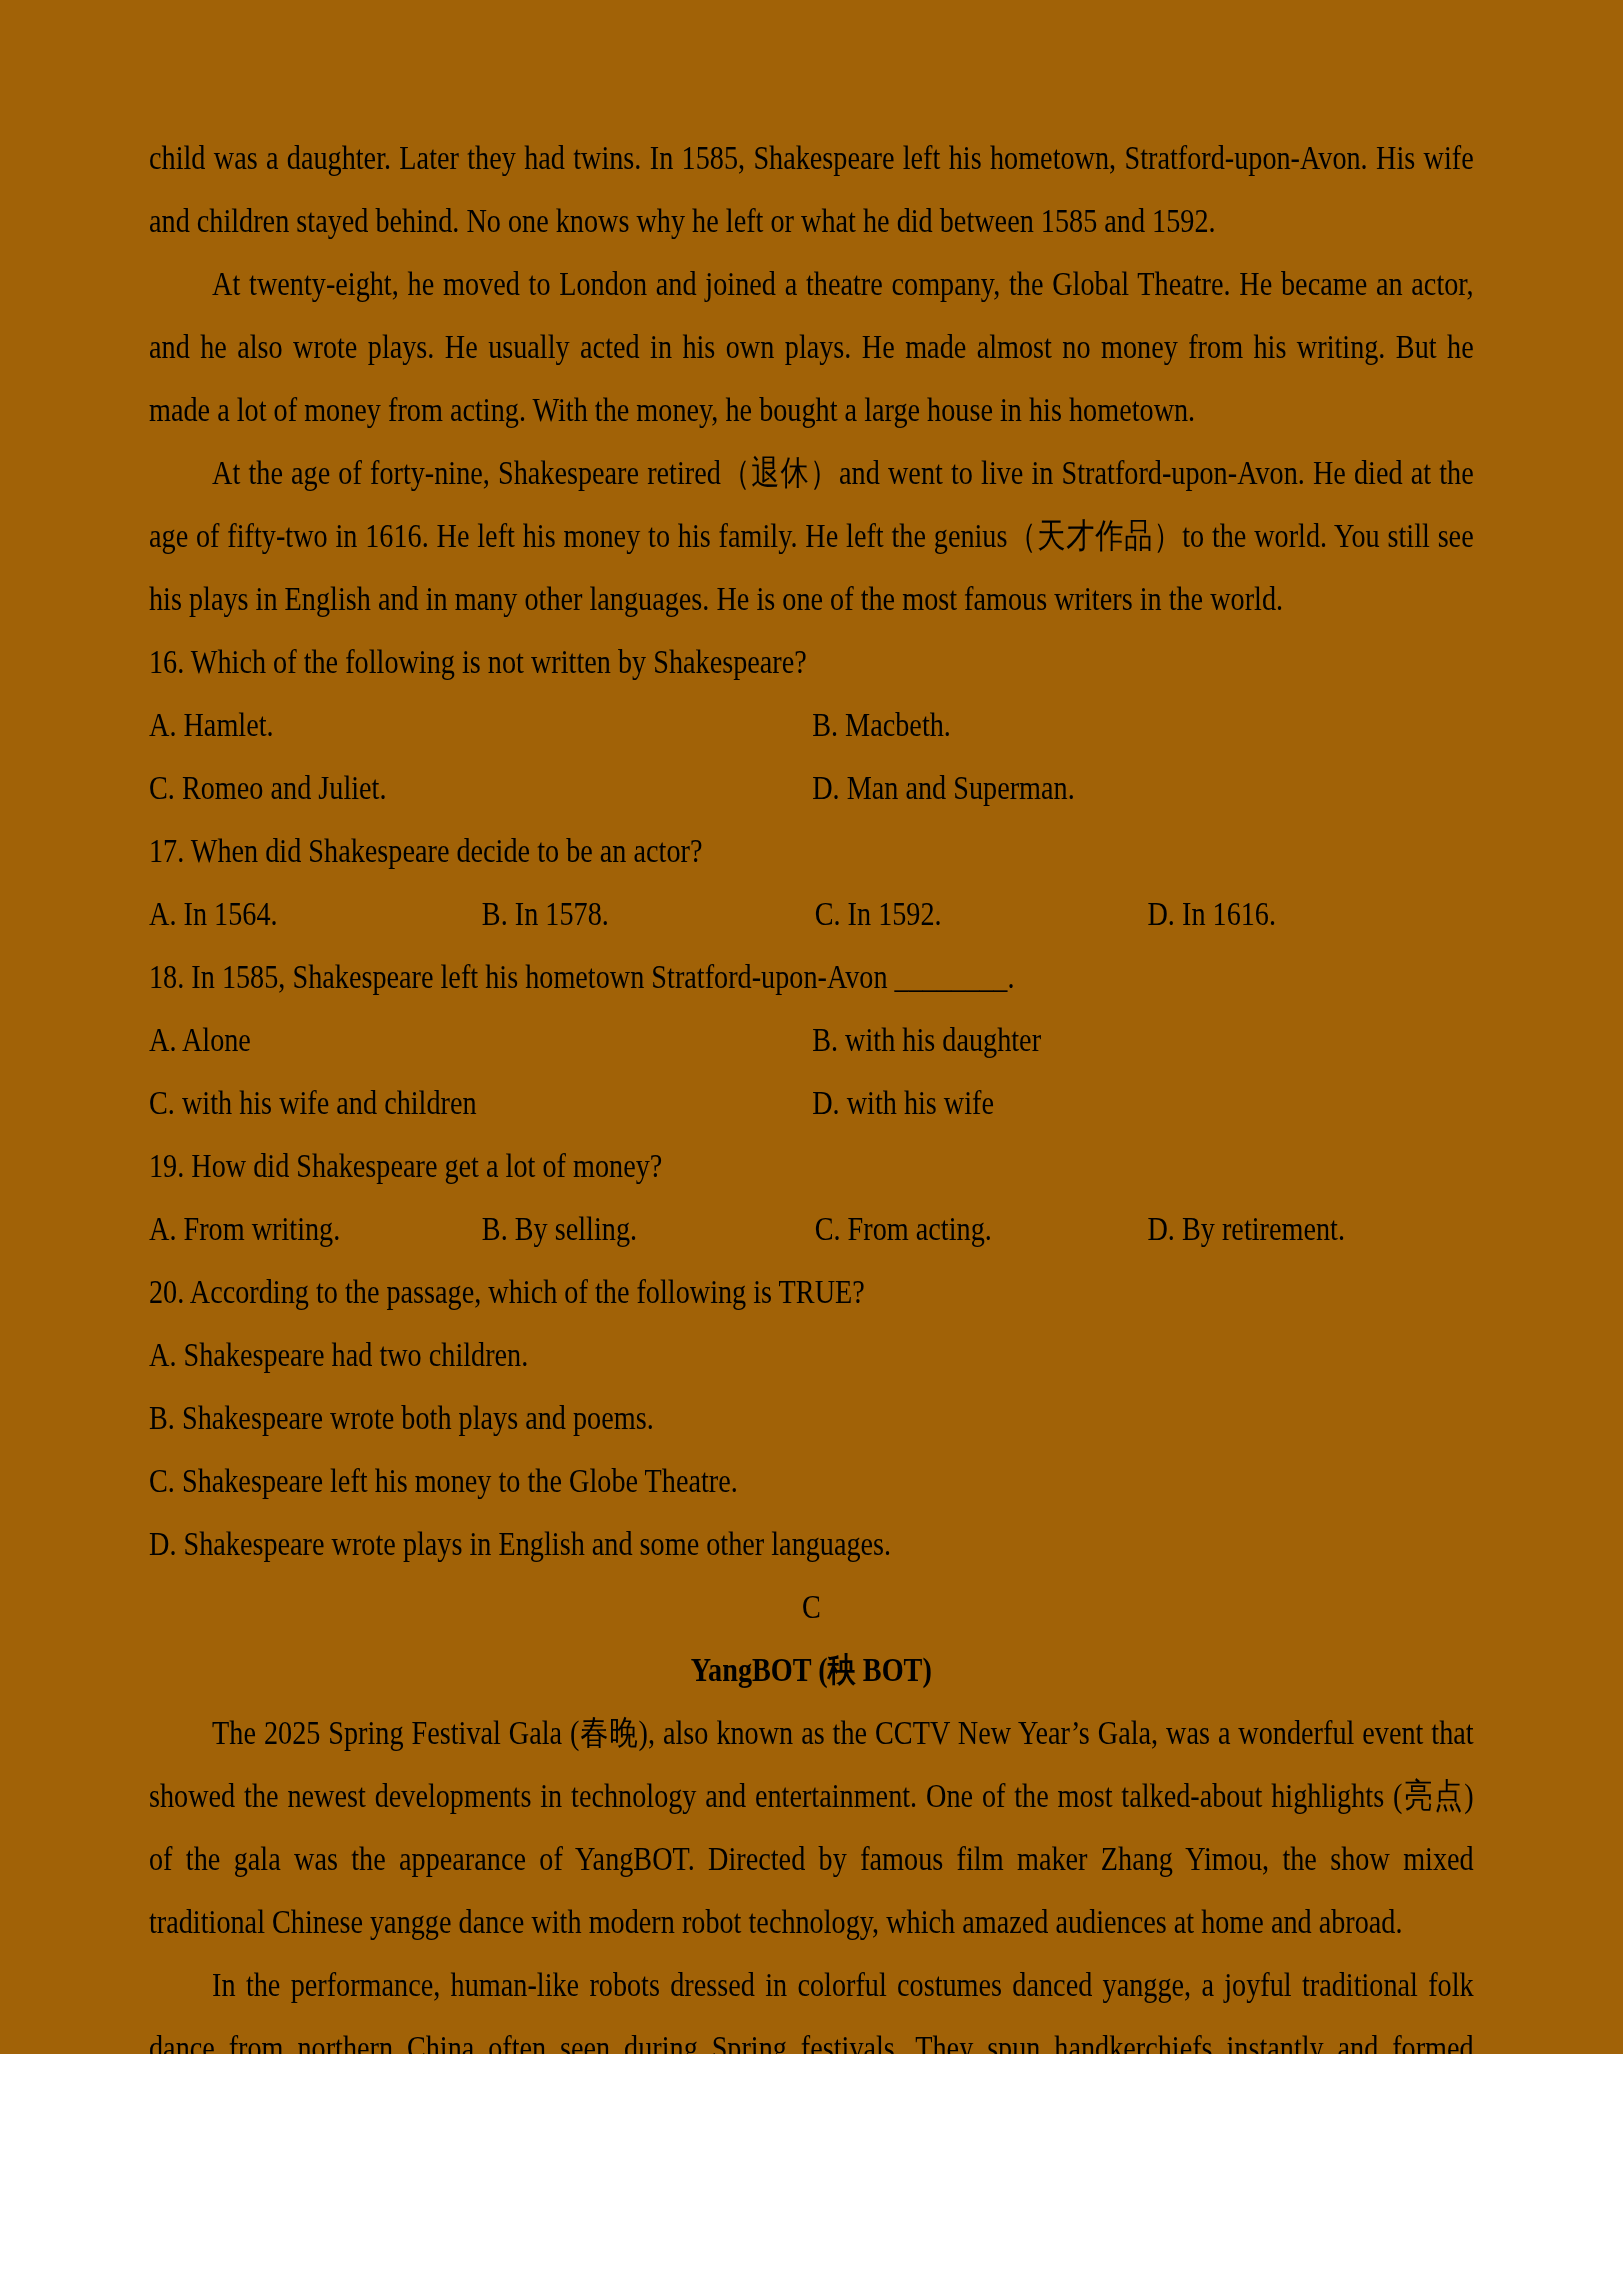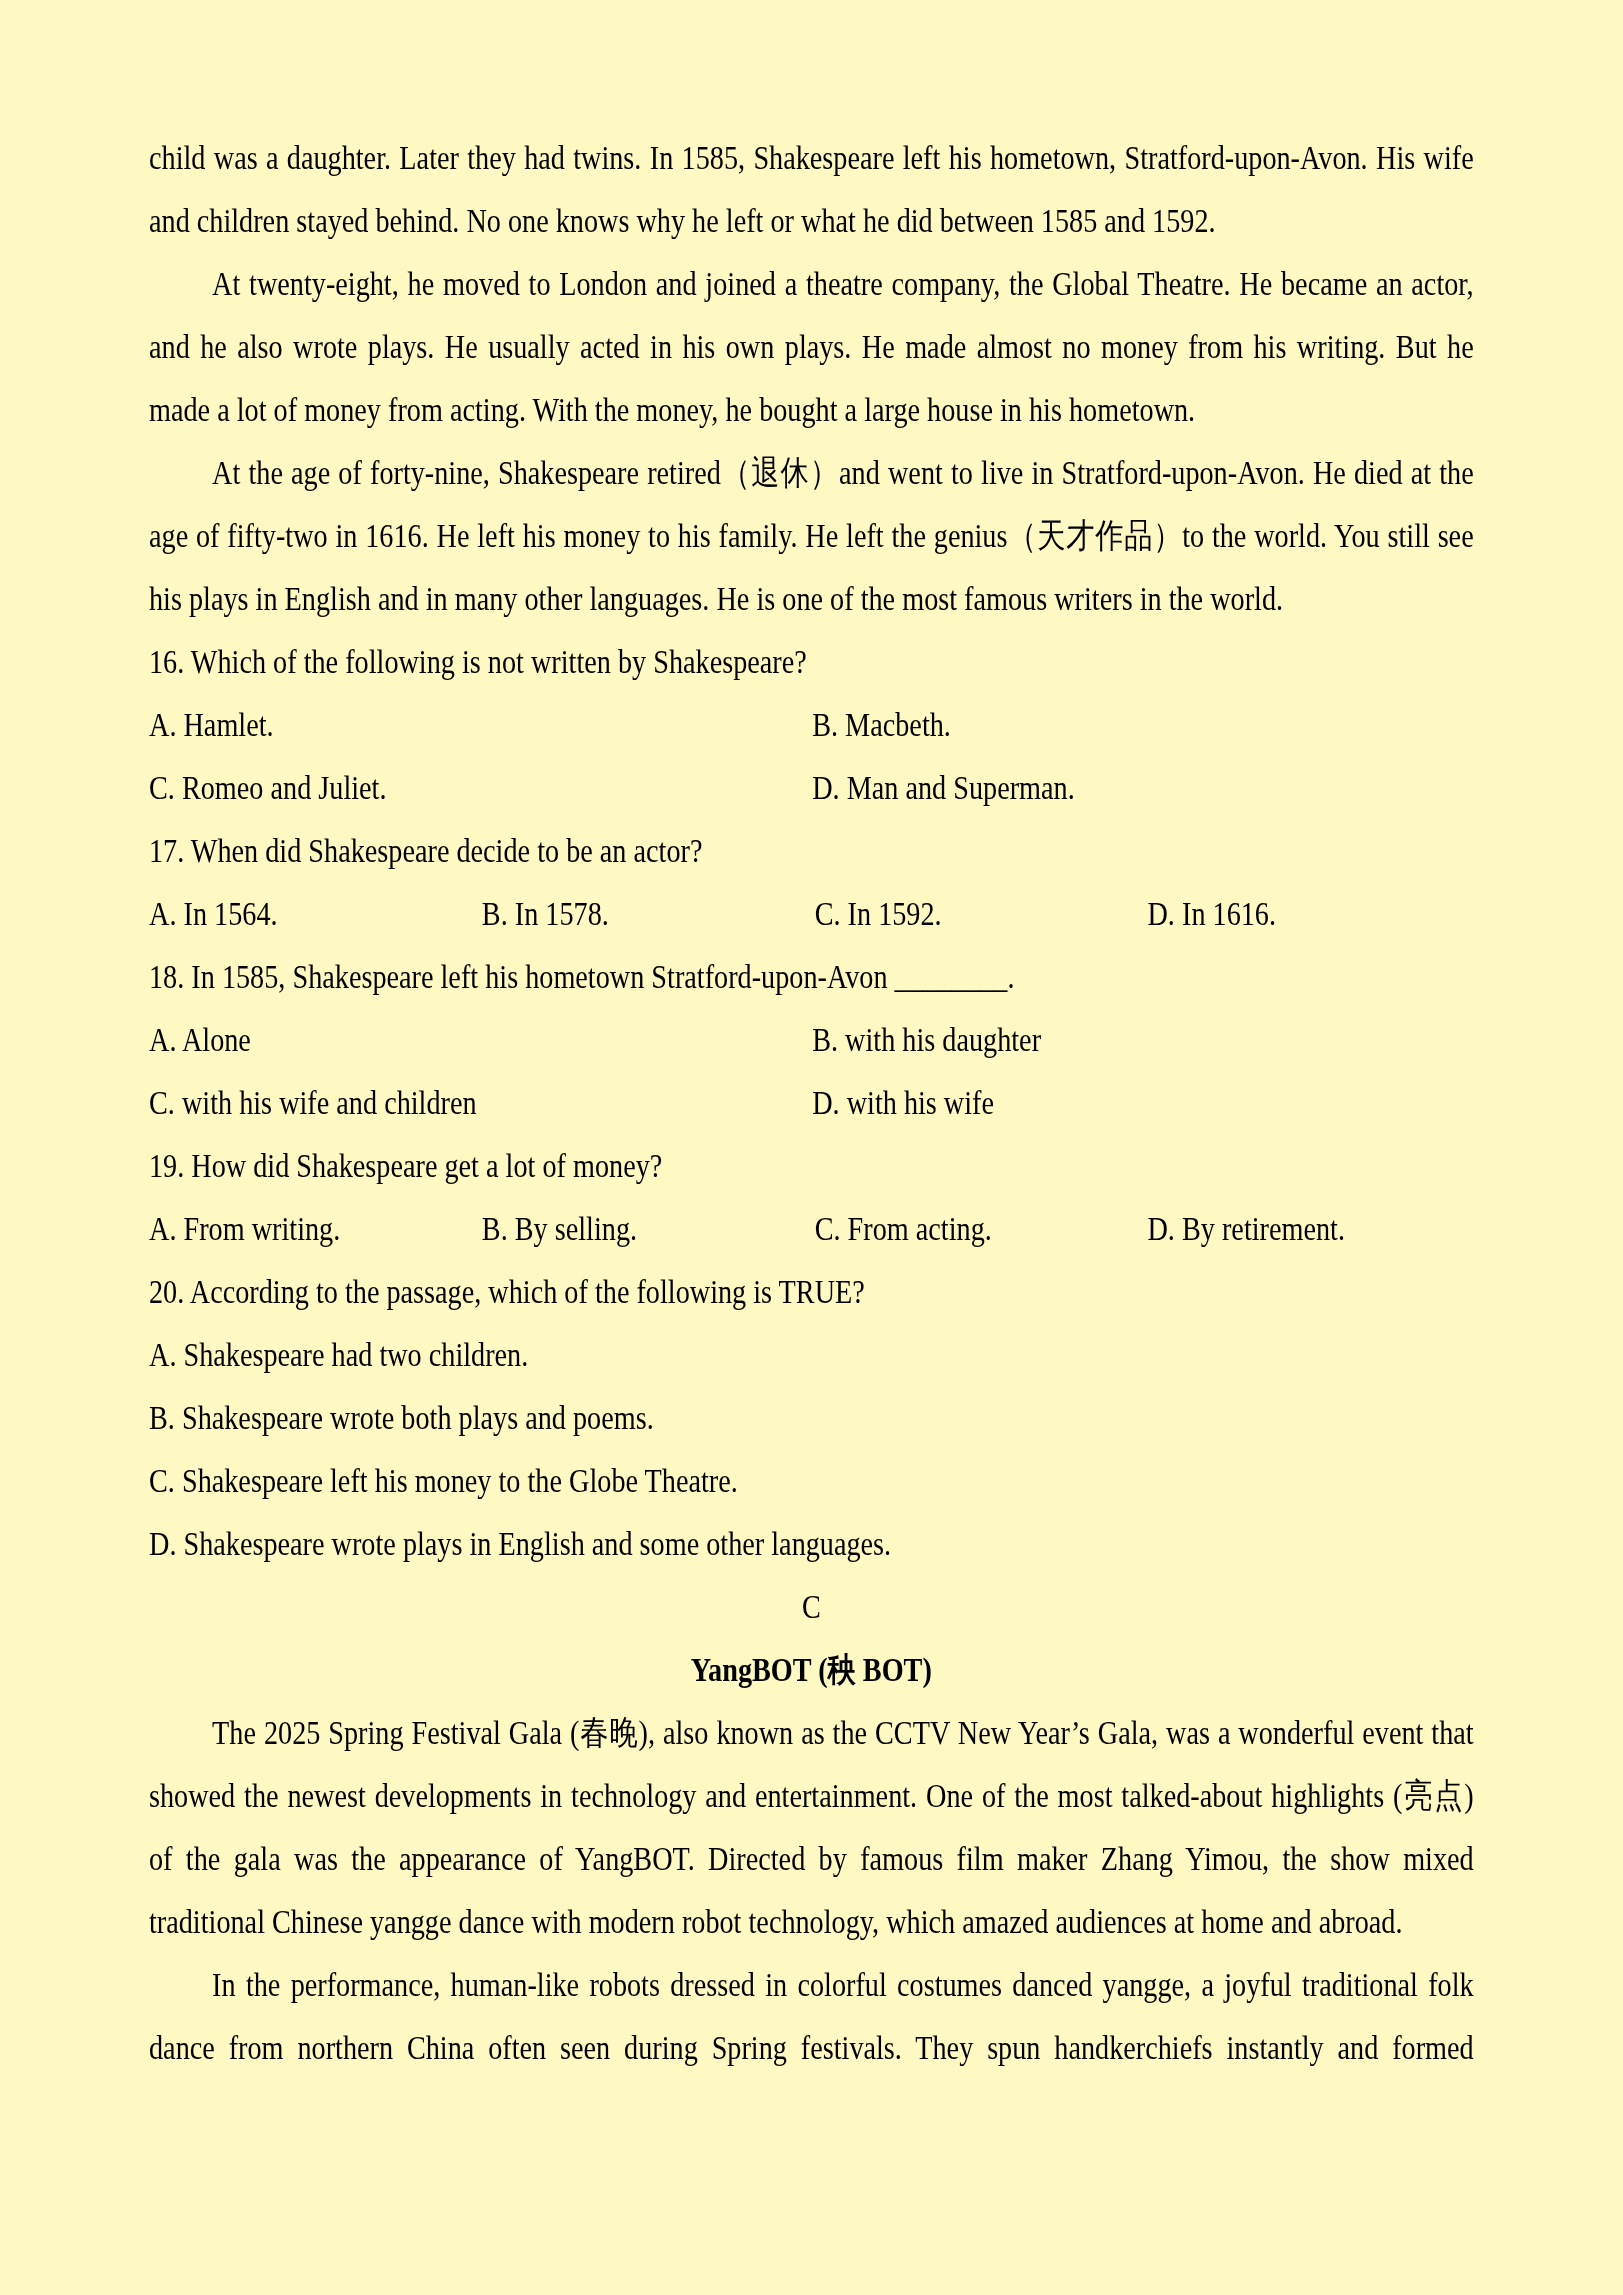--- a/index.html
+++ b/index.html
@@ -1,19 +1,19 @@
 <!DOCTYPE html>
 <html style="font-size:8.7px"><head>
 <meta charset="utf-8">
 <style>
   html,body{margin:0;padding:0;background:#ffffff;}
   .page{
     position:relative;
-    width:1623px;height:2295px;
-    background:#fef9c3;color:#000000;
+    width:1623px;height:2054px;
+    background:#a16207;color:#000000;
     font-family:"Liberation Serif","DejaVu Serif",serif;
     overflow:hidden;
   }
   .content{
     position:absolute;left:149px;top:126px;
     width:1596px;               
     transform:scaleX(.83);
     transform-origin:0 0;
     font-size:34px;
     line-height:63px;

